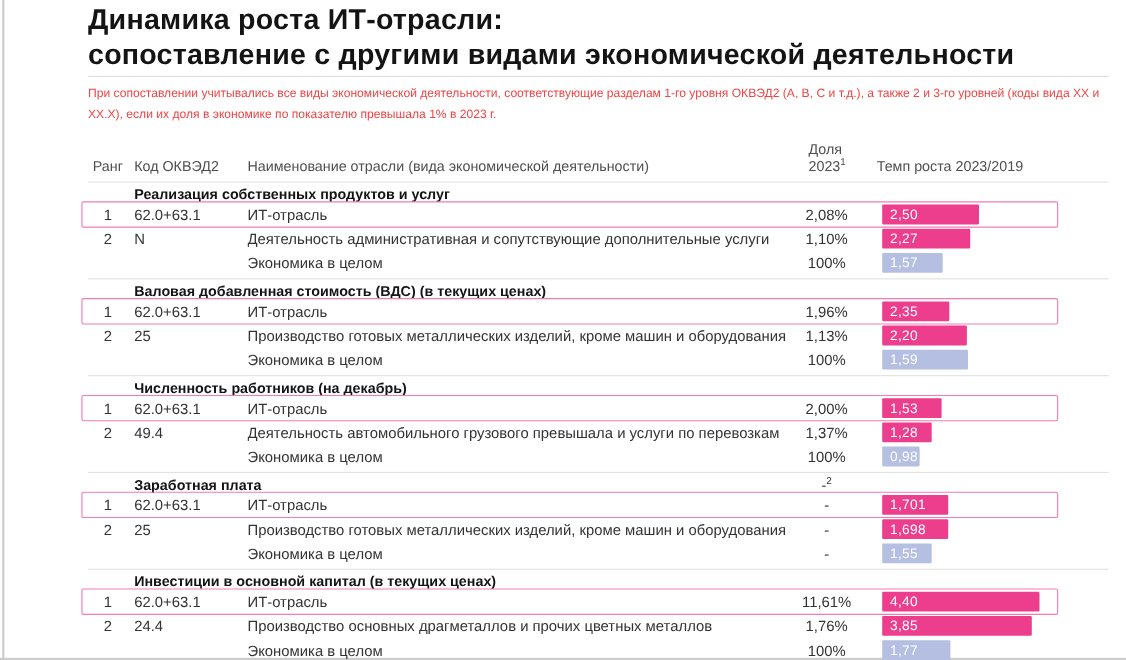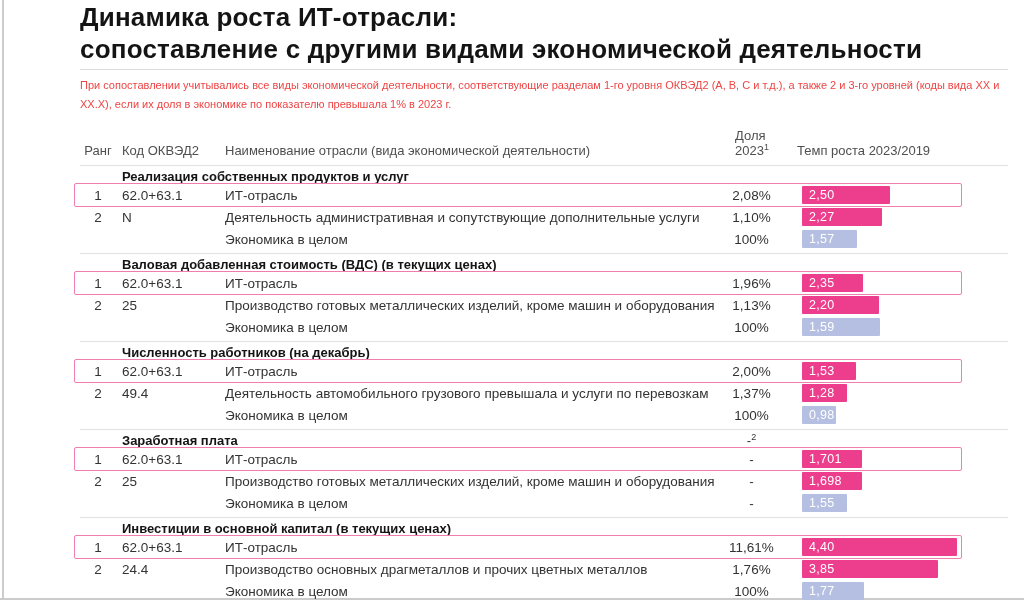--- a/index.html
+++ b/index.html
@@ -292,21 +292,21 @@
       <div></div>
     </div>
     <div class="rows">
   <div class="row row-grid hl">
     <div class="c-rank cell-rank">1</div>
     <div class="cell-code">62.0+63.1</div>
     <div class="c-name cell-name">ИТ-отрасль</div>
     <div class="c-share cell-share">11,61%</div>
     <div></div>
     <div class="c-barcell">
-      <div class="bar" style="width: 155px; background: rgb(237, 62, 142);">
+      <div class="bar" style="width: 143px; background: rgb(237, 62, 142);">
         <span class="bar-label">4,40</span>
       </div>
     </div>
   </div>
 
   <div class="row row-grid">
     <div class="c-rank cell-rank">2</div>
     <div class="cell-code">24.4</div>
     <div class="c-name cell-name">Производство основных драгметаллов и прочих цветных металлов</div>
     <div class="c-share cell-share">1,76%</div>

